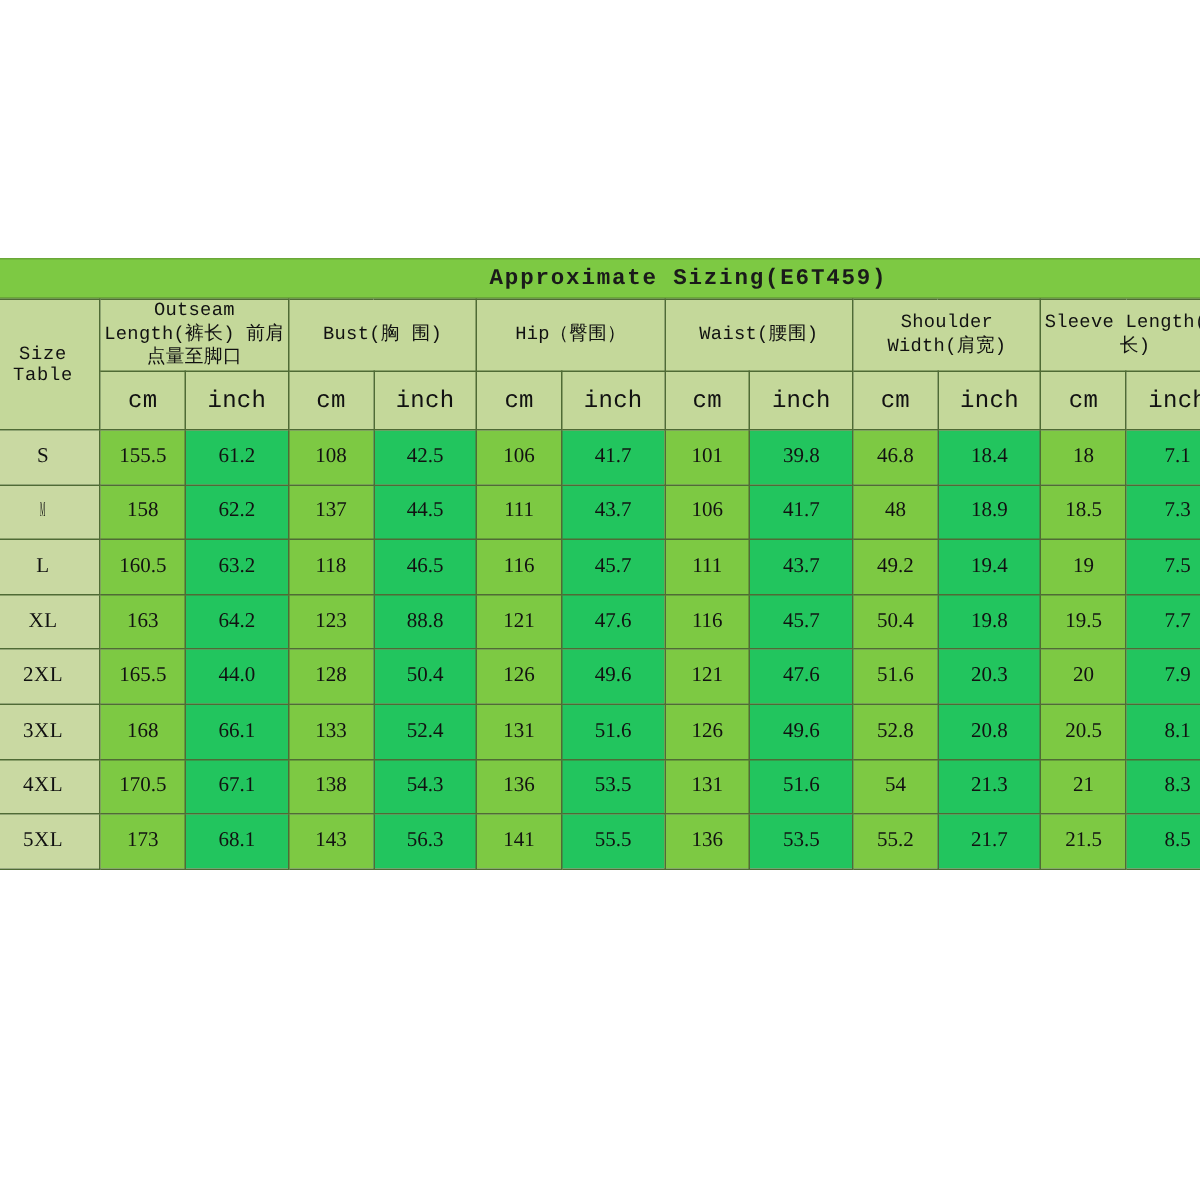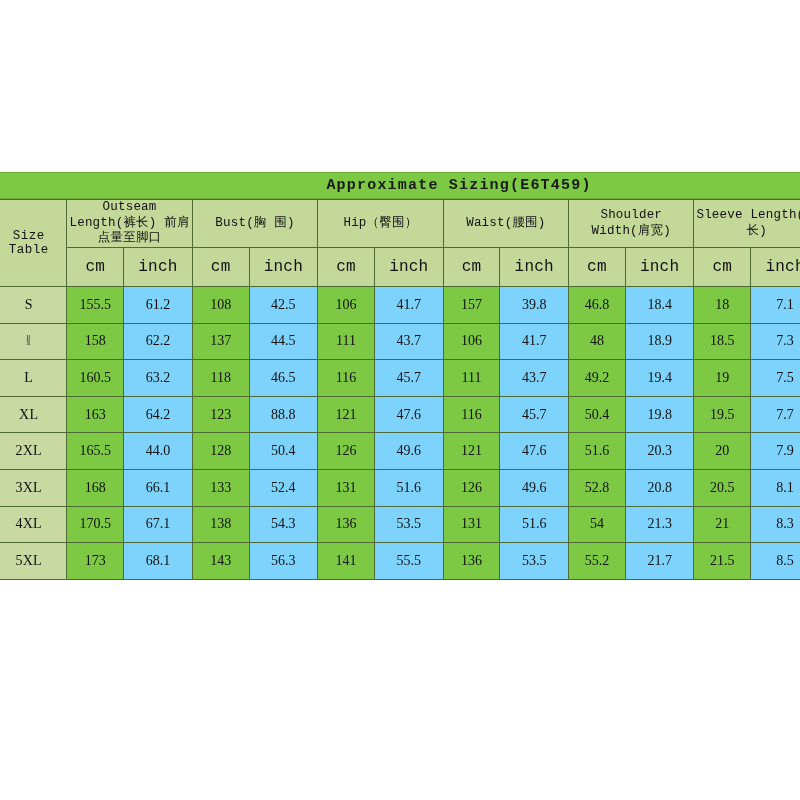--- a/index.html
+++ b/index.html
@@ -116,21 +116,21 @@
 
   .c-cm {
     background: #7DC943;
     font-family: "Liberation Serif", "DejaVu Serif", serif;
     font-size: 14px;
     color: #101010;
     margin-top: 15px;
   }
 
   .c-inch {
-    background: #7dd3fc;
+    background: #22c55e;
     font-family: "Liberation Serif", "DejaVu Serif", serif;
     font-size: 14px;
     color: #102030;
     margin-left: 29px;
   }
 
   
   col.col-size { width: 70px;  }
   col.col-cm   { width: 52px;  }
   col.col-in   { width: 63px;  }
@@ -191,21 +191,21 @@
 
         <tbody id="table-body">
             <tr>
               <td class="c-size">S</td>
               <td class="c-cm">155.5</td>
               <td class="c-inch">61.2</td>
               <td class="c-cm">108</td>
               <td class="c-inch">42.5</td>
               <td class="c-cm">106</td>
               <td class="c-inch">41.7</td>
-              <td class="c-cm">157</td>
+              <td class="c-cm">101</td>
               <td class="c-inch">39.8</td>
               <td class="c-cm">46.8</td>
               <td class="c-inch">18.4</td>
               <td class="c-cm">18</td>
               <td class="c-inch">7.1</td>
             </tr>
             <tr>
               <td class="c-size"><span class="mchar">M</span></td>
               <td class="c-cm">158</td>
               <td class="c-inch">62.2</td>

